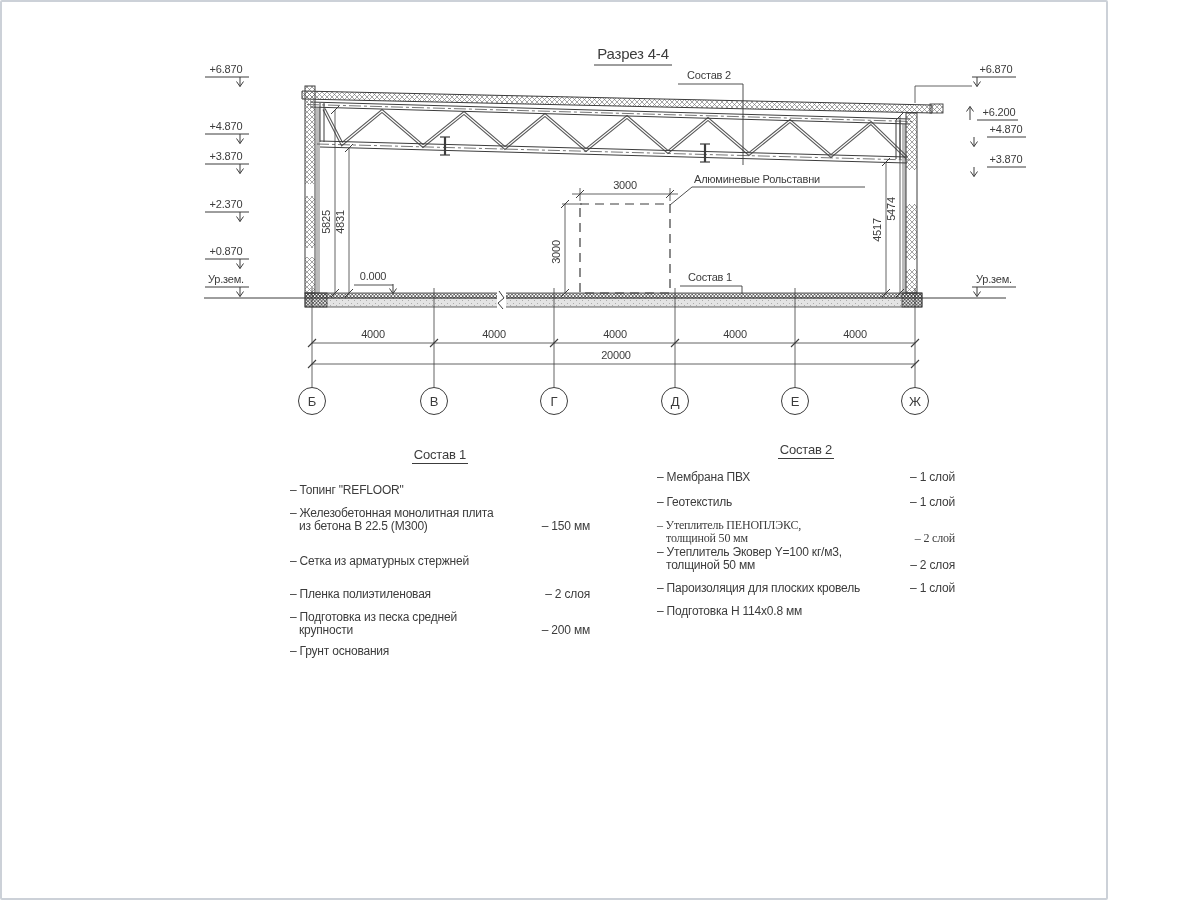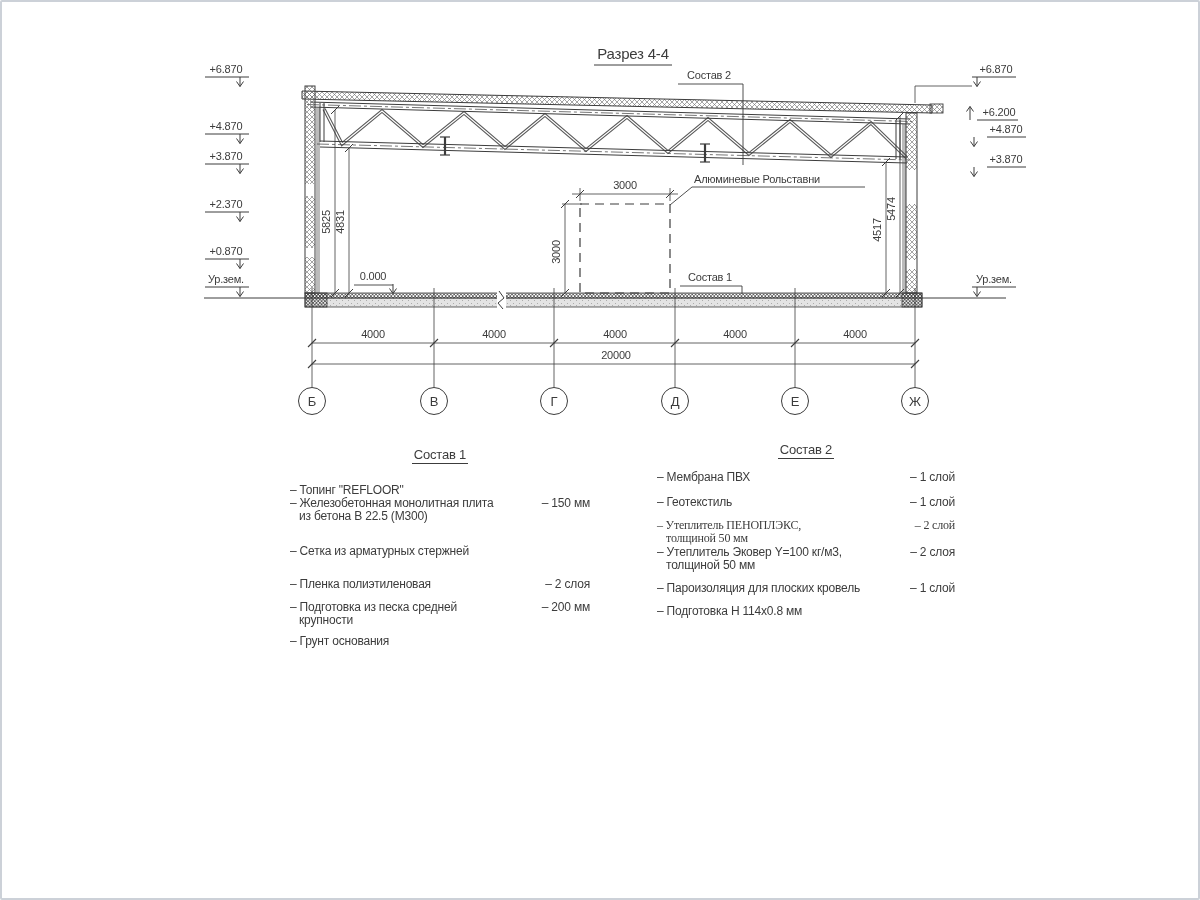--- a/index.html
+++ b/index.html
@@ -1,33 +1,33 @@
 <!DOCTYPE html>
 <html><head>
 <meta charset="utf-8">
 <style>
   html,body{margin:0;padding:0;background:#fff;}
-  .page{position:relative;width:1200px;height:900px;box-sizing:border-box;
+  .page{position:relative;width:1108px;height:900px;box-sizing:border-box;
         border:2px solid #ccd1d8;border-radius:2px;background:#fff;overflow:hidden;
         font-family:"Liberation Sans", sans-serif;color:#3c3c3c;}
   svg{position:absolute;left:0;top:0;}
   svg text{font-family:"Liberation Sans", sans-serif;fill:#3c3c3c;letter-spacing:-0.2px;}
   .t11{font-size:11px;}
   .t13{font-size:13px;}
   .t15{font-size:15px;}
   
   .mlist{position:absolute;font-size:12px;line-height:13px;letter-spacing:-0.2px;}
   .mlist .ttl{text-align:center;font-size:13px;margin-bottom:0;}
   .mlist .ttl span{display:inline-block;border-bottom:1px solid #3c3c3c;padding:0 2px 2px 2px;}
-  .row{display:flex;justify-content:space-between;}
+  .row{display:flex;justify-content:space-between;align-items:flex-end;}
   .row .lbl{max-width:230px;}
   .row .l2{display:block;padding-left:9px;}
   .row .l2:empty{display:none;}
   .row .val{white-space:nowrap;padding-left:6px;}
-  #s1 .r1{margin-top:20px;} #s1 .r2{} #s1 .r3{margin-top:22px;}
+  #s1 .r1{margin-top:20px;} #s1 .r2{margin-top:10px;} #s1 .r3{margin-top:22px;}
   #s1 .r4{margin-top:20px;} #s1 .r5{margin-top:10px;} #s1 .r6{margin-top:8px;}
   #s2 .r1{margin-top:12px;} #s2 .r2{margin-top:12px;} #s2 .r3{margin-top:10px;font-family:Liberation Serif, serif;}
   #s2 .r4{margin-top:1px;} #s2 .r5{margin-top:10px;} #s2 .r6{margin-top:10px;}
   #s2 .r7{margin-top:10px;}
 </style>
 </head>
 <body>
 
 <div class="page">
 

